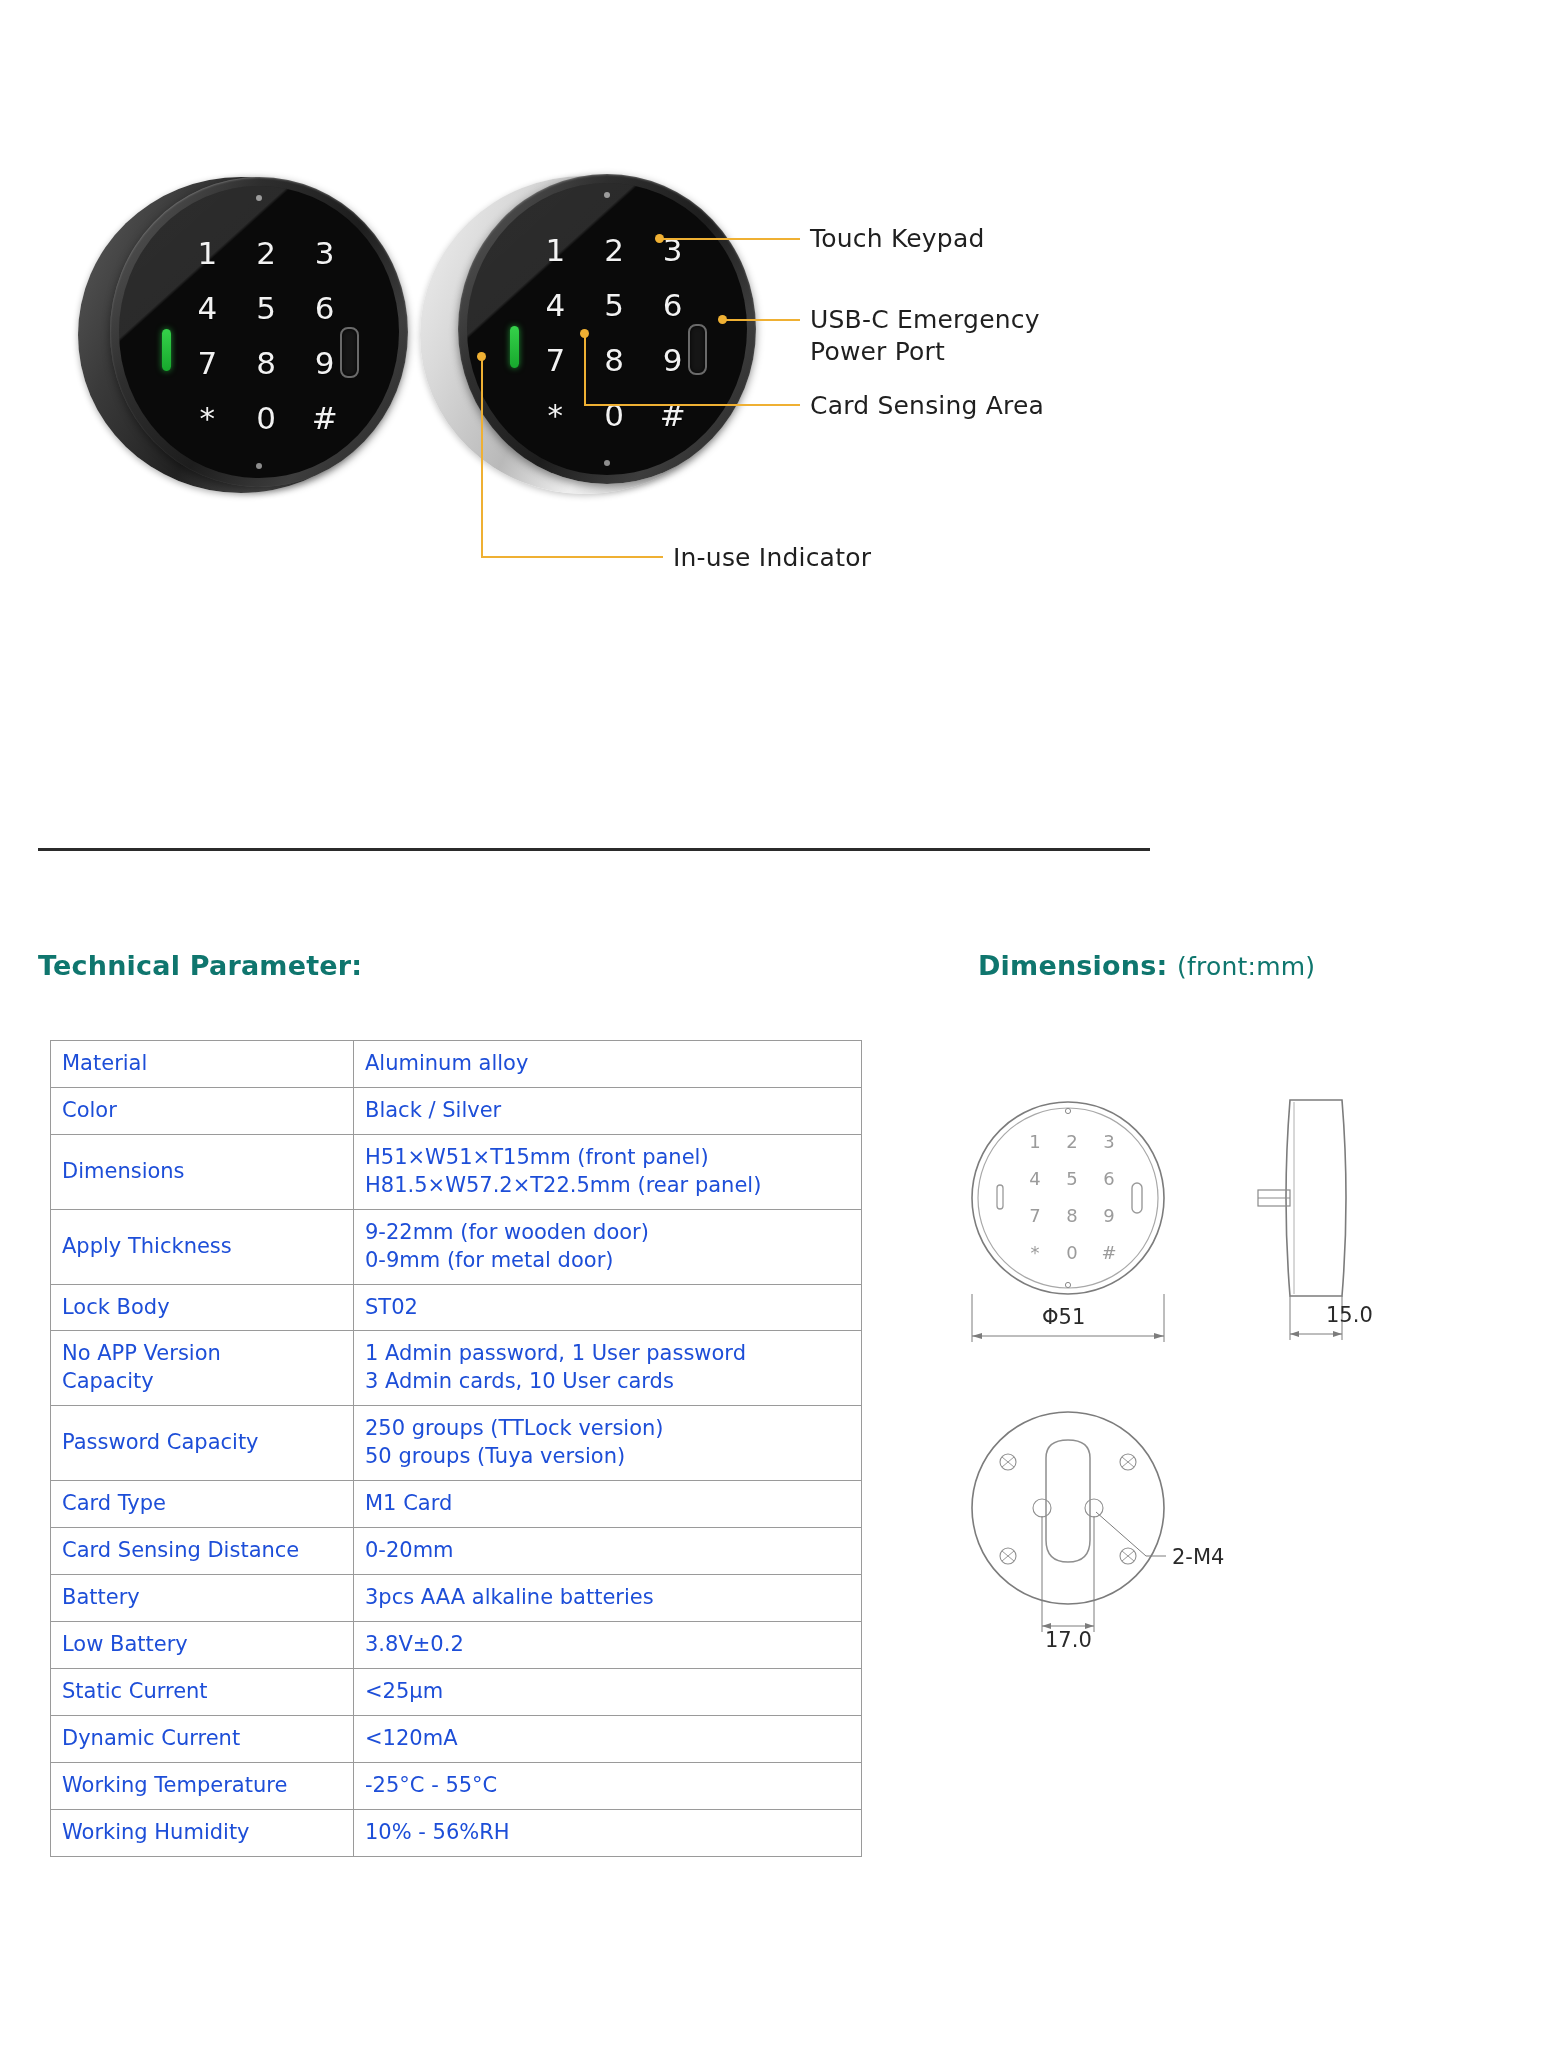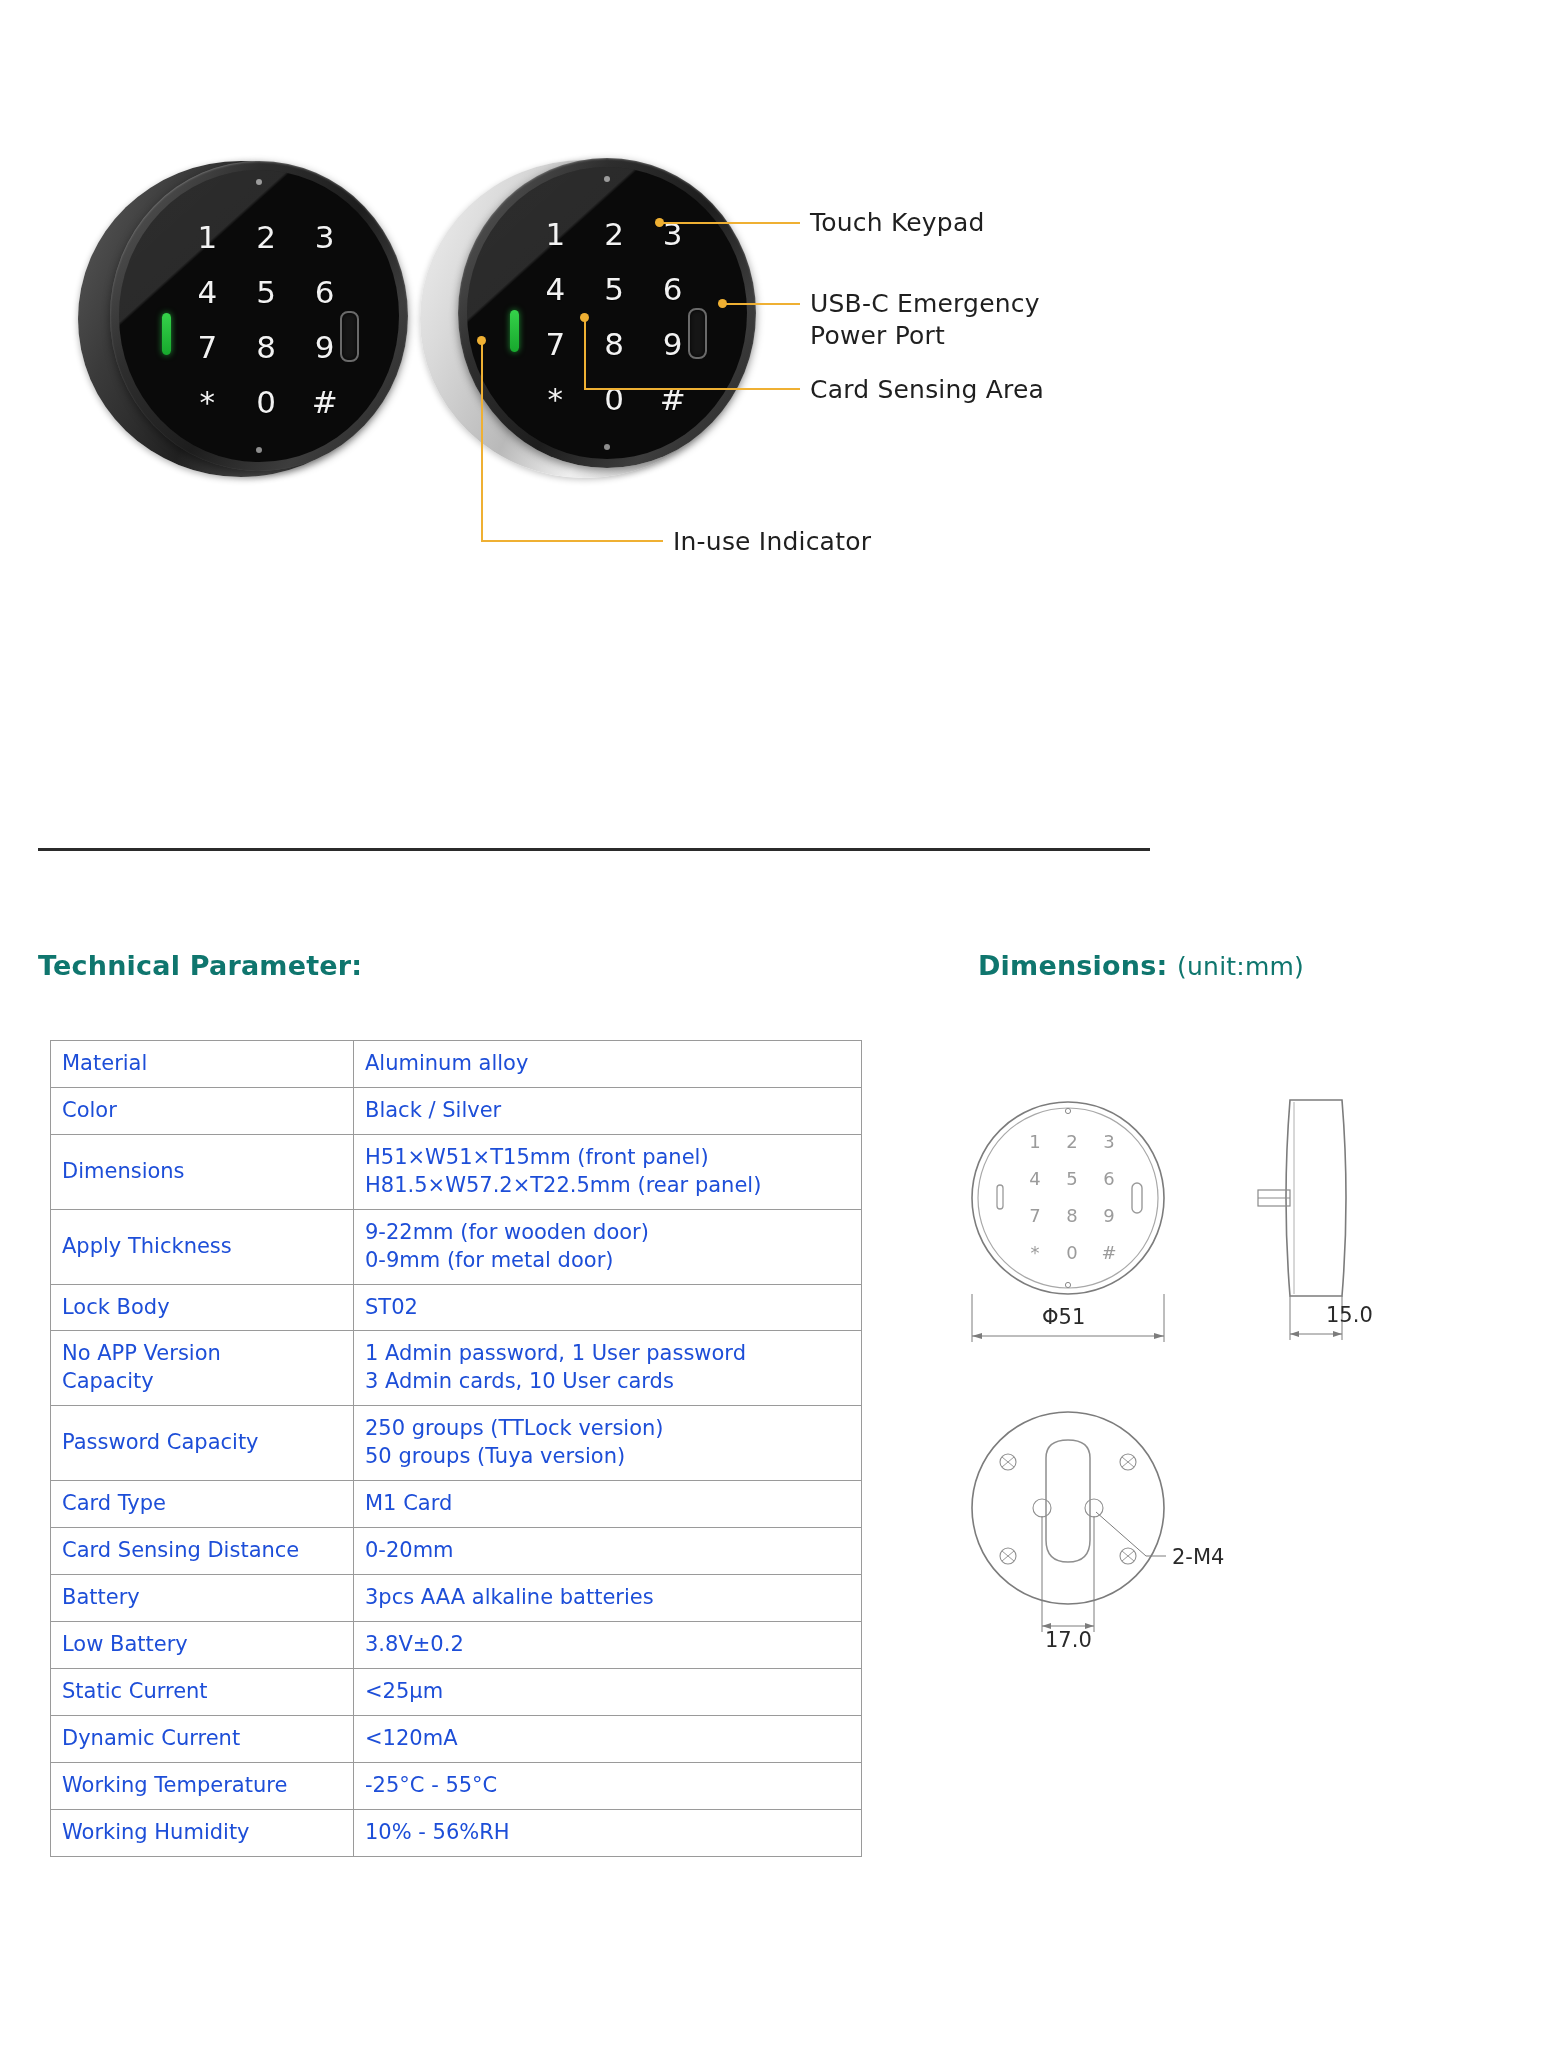--- a/index.html
+++ b/index.html
@@ -12,21 +12,21 @@
     height: 2071px;
     position: relative;
     font-family: "Liberation Sans", sans-serif;
     color: #1a1a1a;
     overflow: hidden;
   }
 
   
   #hero {
     position: absolute;
-    left: 0; top: 0;
+    left: 0; top: 16px;
     width: 1428px;
     height: 830px;
   }
 
   .lock-unit {
     position: absolute;
     width: 330px;
     height: 330px;
   }
   #lock-black { left: 90px; top: 155px; }
@@ -284,21 +284,21 @@
 
   <div class="cl-dot" style="left:477px; top:336px;"></div>
   <div class="cl-vline" style="left:481px; top:341px; height:200px;"></div>
   <div class="cl-line" style="left:481px; top:540px; width:182px;"></div>
   <div class="cl-label" style="left:673px; top:526px;">In-use Indicator</div>
 </div>
 
 <div id="divider"></div>
 
 <div class="sec-head" id="tech-head">Technical Parameter:</div>
-<div class="sec-head" id="dim-head"><span>Dimensions:</span> <span class="unit">(unit:mm)</span></div>
+<div class="sec-head" id="dim-head"><span>Dimensions:</span> <span class="unit">(front:mm)</span></div>
 
 <table id="spec-table">
   <tbody>
       <tr>
         <td class="k two-line">Material</td>
         <td class="v two-line">Aluminum alloy</td>
       </tr>
       <tr>
         <td class="k two-line">Color</td>
         <td class="v two-line">Black / Silver</td>

